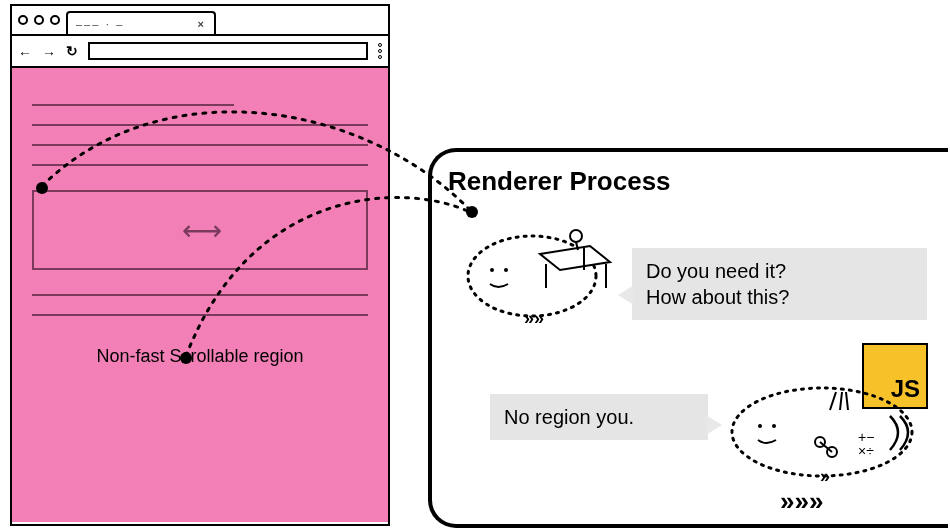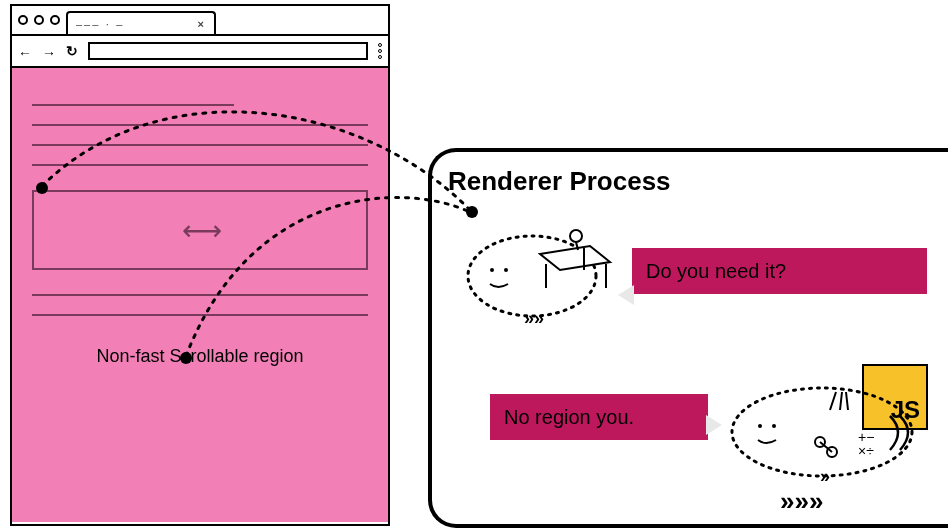--- a/index.html
+++ b/index.html
@@ -116,21 +116,21 @@
   }
   .renderer-title {
     position: absolute;
     left: 448px;
     top: 166px;
     font-size: 26px;
     font-weight: 700;
   }
   .speech {
     position: absolute;
-    background: #be185d;
+    background: #e5e5e5;
     padding: 10px 14px;
     font-size: 20px;
     line-height: 1.3;
   }
   .speech-1 { left: 632px; top: 248px; width: 295px; }
   .speech-2 { left: 490px; top: 394px; width: 218px; }
   .speech-tail {
     position: absolute;
     width: 0; height: 0;
   }
@@ -142,21 +142,21 @@
   }
   .tail-2 {
     left: 706px; top: 415px;
     border-top: 10px solid transparent;
     border-bottom: 10px solid transparent;
     border-left: 16px solid #e8e8e8;
   }
   .js-badge {
     position: absolute;
     left: 862px;
-    top: 364px;
+    top: 343px;
     width: 66px;
     height: 66px;
     background: #f7c12a;
     border: 2px solid #000;
     display: flex;
     align-items: flex-end;
     justify-content: flex-end;
     padding: 4px 6px;
     font-size: 24px;
     font-weight: 700;
@@ -213,20 +213,21 @@
     <div class="line"></div>
     <div class="caption">Non-fast Scrollable region</div>
   </div>
 </div>
 
 <div class="renderer-box"></div>
 <div class="renderer-title">Renderer Process</div>
 
 <div class="speech speech-1">
   <div>Do you need it?</div>
+  <div>How about this?</div>
 </div>
 <div class="speech-tail tail-1"></div>
 
 <div class="speech speech-2">
   <div>No region you.</div>
 </div>
 <div class="speech-tail tail-2"></div>
 
 <div class="js-badge">
   <span>JS</span>

